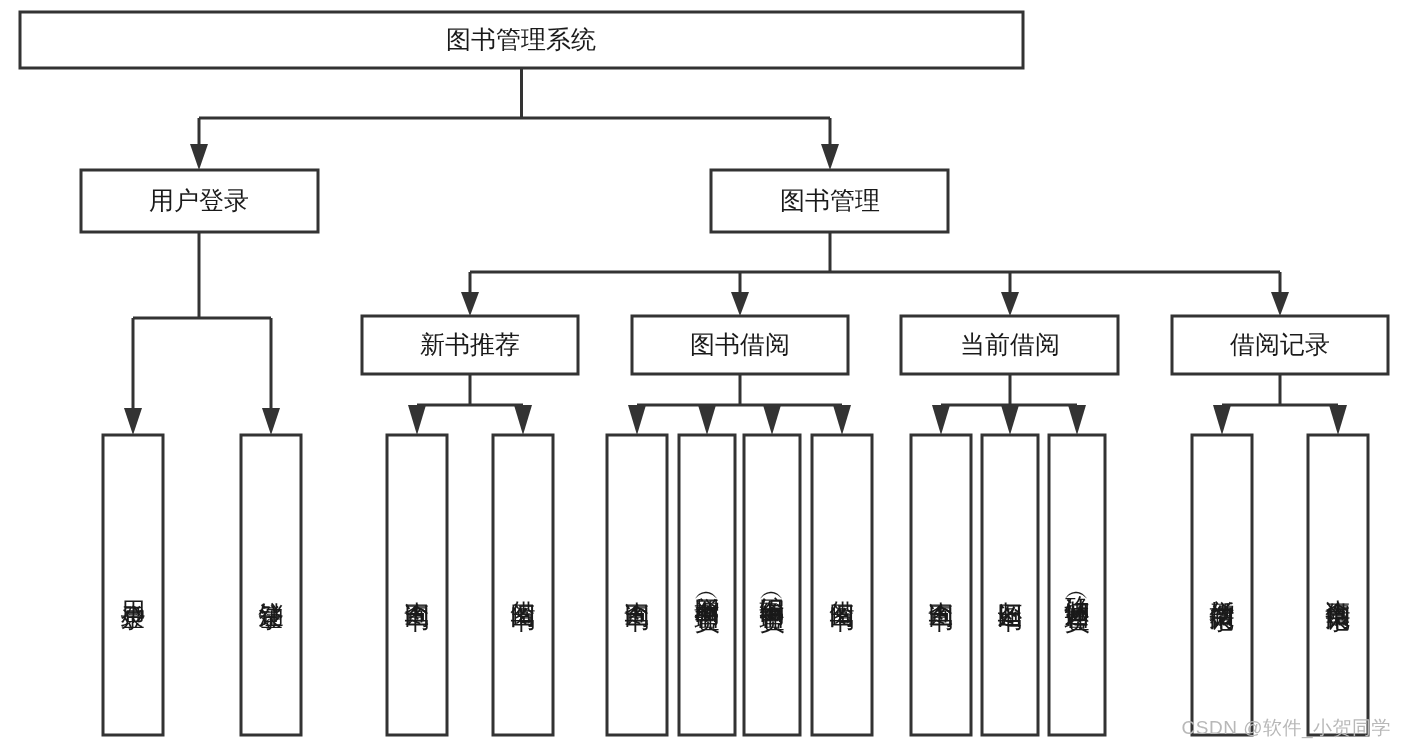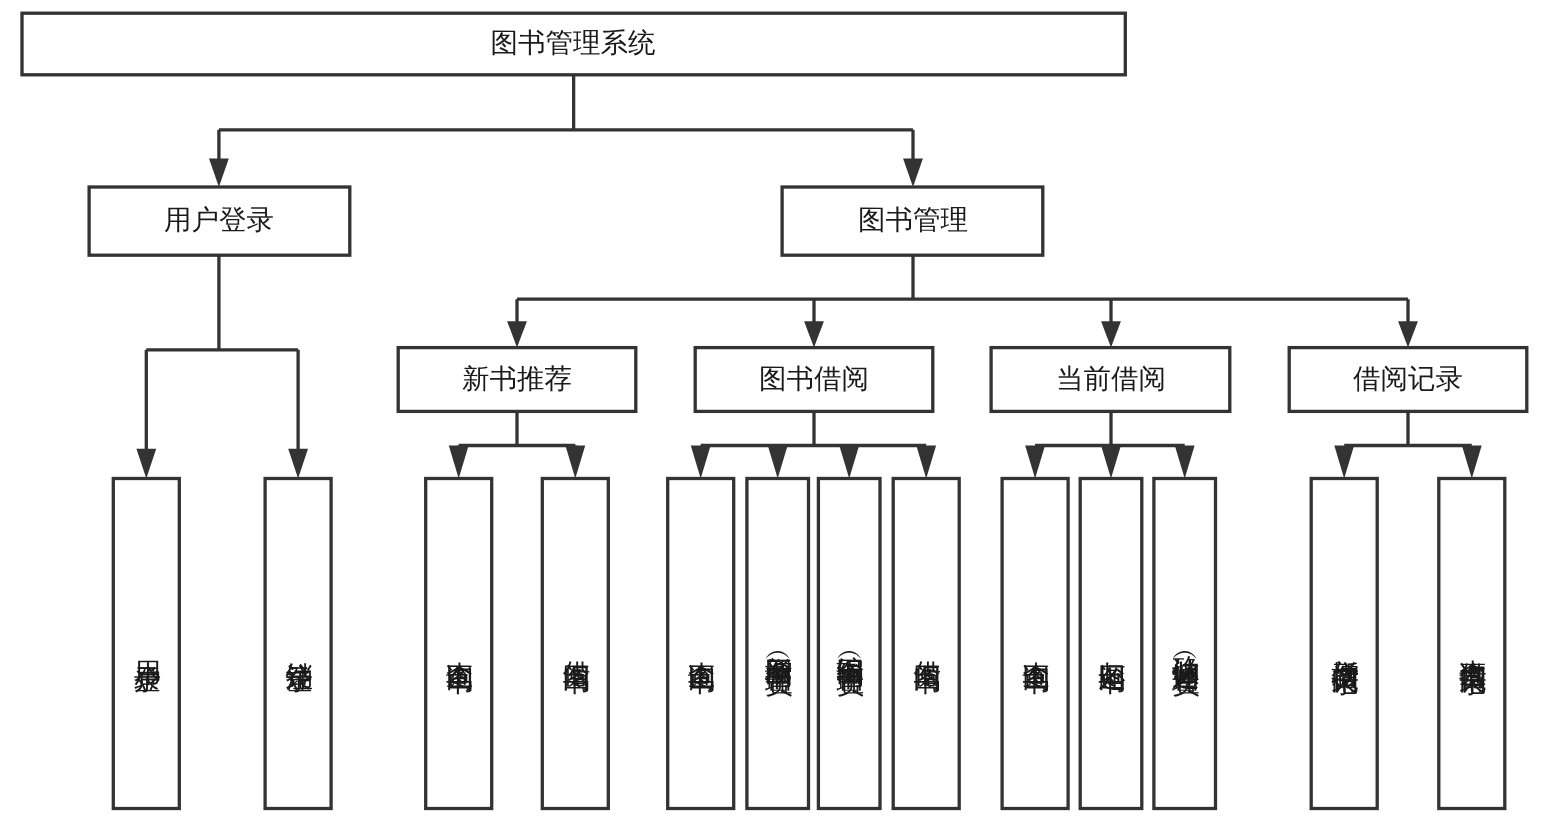--- a/index.html
+++ b/index.html
@@ -198,13 +198,14 @@
   <div class="node-label-v" style="left:744px; top:435px; width:56px; height:300px;">编辑图书（管理员）</div>
   <div class="node-label-v" style="left:812px; top:435px; width:60px; height:300px;">借阅图书</div>
 
   <div class="node-label-v" style="left:911px; top:435px; width:60px; height:300px;">查询图书</div>
   <div class="node-label-v" style="left:982px; top:435px; width:56px; height:300px;">归还图书</div>
   <div class="node-label-v" style="left:1049px; top:435px; width:56px; height:300px;">确认归还（管理员）</div>
 
   <div class="node-label-v" style="left:1192px; top:435px; width:60px; height:300px;">新增借阅记录</div>
   <div class="node-label-v" style="left:1308px; top:435px; width:60px; height:300px;">查询借阅记录</div>
 
+  <div class="watermark">CSDN @软件_小贺同学</div>
 </div>
 
 </body></html>

